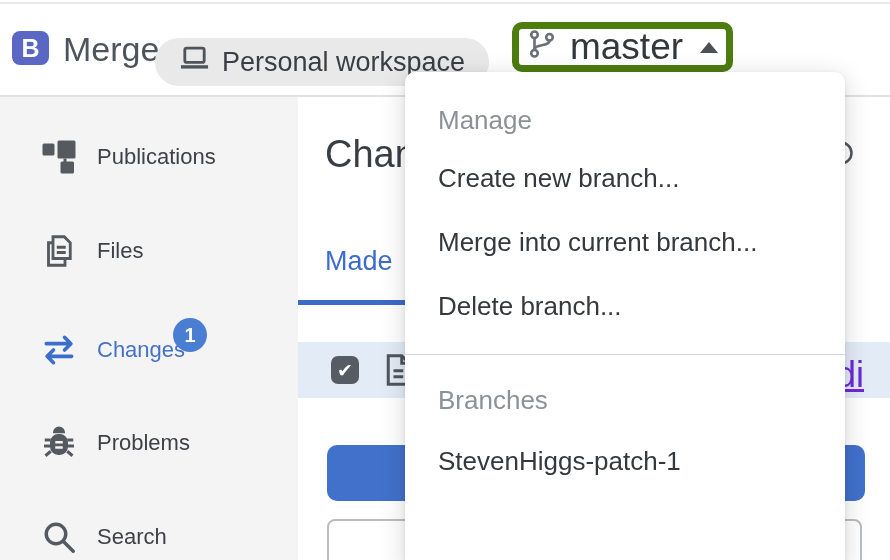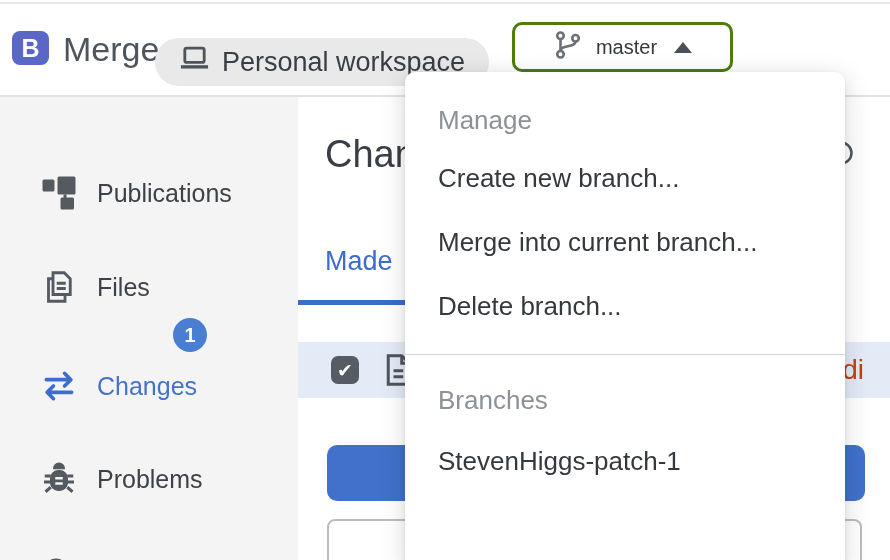--- a/index.html
+++ b/index.html
@@ -11,49 +11,49 @@
   #top-hairline { position:absolute; left:0; top:2px; width:890px; height:2px; background:#e7e7e8; }
   #topbar-border { position:absolute; left:0; top:95px; width:890px; height:2px; background:#e2e2e3; }
   #app-logo { position:absolute; left:12px; top:31px; width:37px; height:34px; border-radius:8px;
               background:#5b67c5; color:#fff; font-size:25px; font-weight:bold;
               display:flex; align-items:center; justify-content:center; }
   #app-title { position:absolute; left:63px; top:30px; font-size:34px; color:#4d545b; }
   #workspace-pill { position:absolute; left:155px; top:26px; height:48px; border-radius:24px;
               background:#e9e9ea; display:flex; align-items:center; gap:12px; padding:0 24px;
               font-size:27px; color:#383e44;margin-top:12px; }
   #branch-button { position:absolute; left:512px; top:22px; width:221px; height:50px;
-              border:3px solid #4d7c0f; border-radius:10px; background:#fff;
+              border:7px solid #4d7c0f; border-radius:10px; background:#fff;
               display:flex; align-items:center; justify-content:center; gap:13px;
-              font-size:20px; color:#33383d; }
+              font-size:37px; color:#33383d; }
   .caret-up { width:0; height:0; border-left:9px solid transparent; border-right:9px solid transparent;
               border-bottom:11px solid #4b5157; margin-left:4px; }
 
   
   #sidebar { position:absolute; left:0; top:97px; width:298px; height:463px; background:#f4f4f5; z-index:10; }
   .side-item { position:absolute; left:0; width:298px; height:40px; display:flex; align-items:center;
-              font-size:25px; color:#3c4247;margin-top:36px; }
+              font-size:22px; color:#3c4247; }
   .side-item .ic { width:38px; height:38px; margin-left:40px; flex:0 0 38px;
               display:flex; align-items:center; justify-content:center; }
   .side-item .lbl { margin-left:19px; white-space:nowrap; }
   .side-item.active { color:#4472c8; }
   #changes-badge { position:absolute; left:173px; top:221px; width:34px; height:34px; border-radius:50%;
               background:#4a7ed2; color:#fff; font-size:20px; font-weight:bold;
               display:flex; align-items:center; justify-content:center; z-index:11; }
 
   
   #main { position:absolute; left:298px; top:97px; width:592px; height:463px; background:#fff; z-index:1; }
   #page-heading { position:absolute; left:27px; top:36px; font-size:38px; color:#383e44; white-space:nowrap; }
   #partial-circle { position:absolute; left:531px; top:43px; }
   #active-tab { position:absolute; left:27px; top:149px; font-size:27px; color:#3c6dcb; white-space:nowrap; }
   #tab-underline { position:absolute; left:-1px; top:203px; width:161px; height:5px; background:#3b6cc6; }
   #file-row { position:absolute; left:0; top:245px; width:592px; height:56px; background:#e3ebf7; }
   #row-checkbox { position:absolute; left:33px; top:14px; width:28px; height:28px; border-radius:7px;
               background:#555c64; color:#fff; font-size:19px; display:flex; align-items:center; justify-content:center; }
   #row-doc-icon { position:absolute; left:82px; top:10px; }
-  #row-name-fragment { position:absolute; right:26px; top:12px; font-size:28px; color:#c2410c; }
+  #row-name-fragment { position:absolute; right:26px; top:12px; font-size:36px; color:#6d28d9;text-decoration:underline; }
   #primary-action-button { position:absolute; left:29px; top:348px; width:538px; height:56px;
               border-radius:10px; background:#4171cb; }
   #commit-box { position:absolute; left:29px; top:422px; width:535px; height:130px;
               border:2px solid #babdc0; border-radius:8px; background:#fff; }
 
   
   #branch-menu { position:absolute; left:405px; top:72px; width:440px; height:500px; background:#fff;
               border-radius:10px; box-shadow:0 5px 26px rgba(0,0,0,.16), 0 1px 4px rgba(0,0,0,.08); z-index:50; }
   .menu-line { position:absolute; left:33px; height:30px; line-height:30px; font-size:26px; white-space:nowrap; }
   .menu-header { color:#8b9197;text-align:right; }

